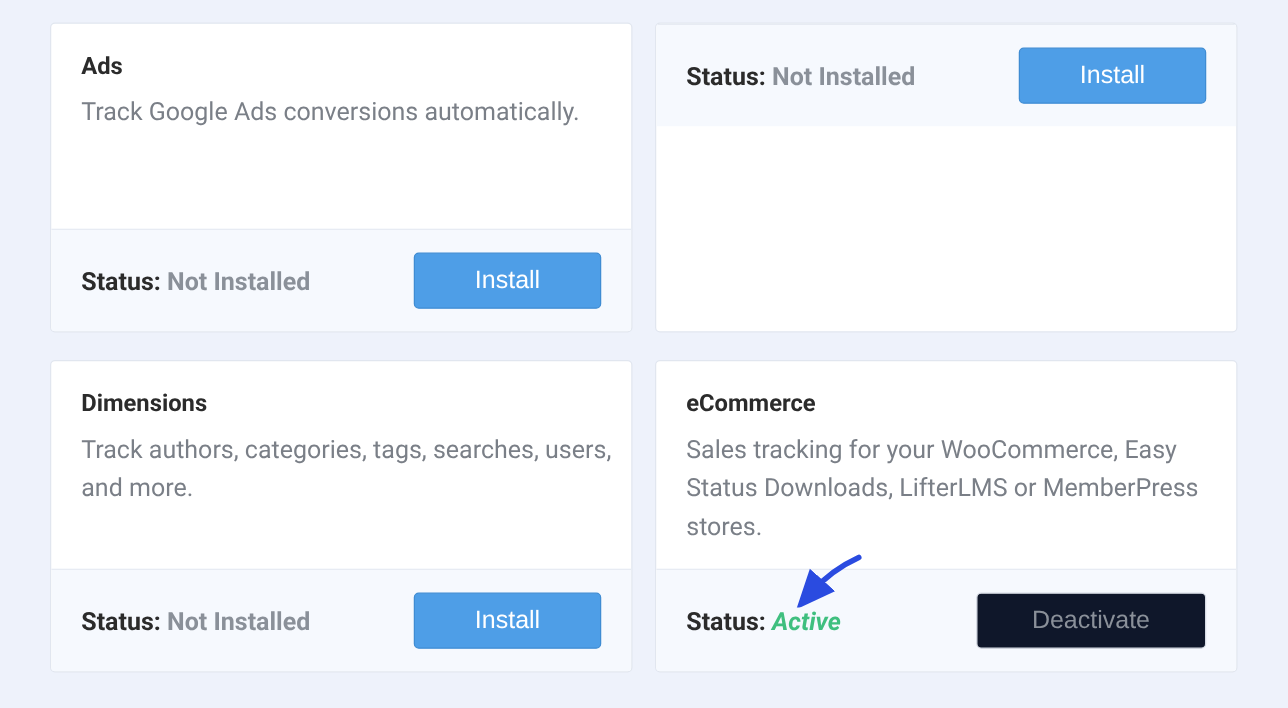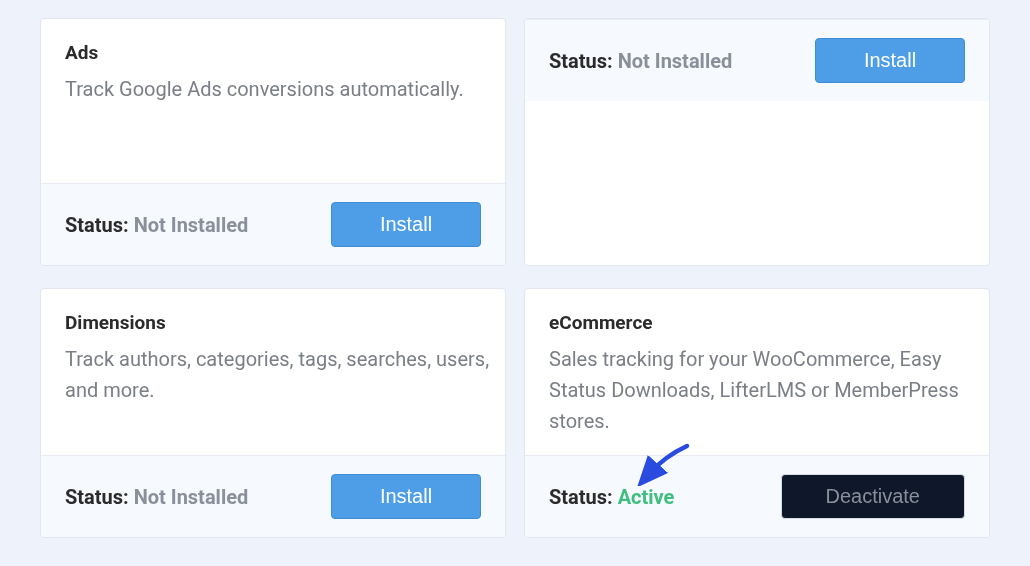--- a/index.html
+++ b/index.html
@@ -58,20 +58,21 @@
     .status-label {
       font-weight: 700;
       color: #2b2b2b;
     }
     .status-value {
       font-weight: 700;
       color: #8a9099;
     }
     .status-value.active {
       color: #3fbf7f;
+      font-style: italic;
     }
     .btn {
       font-size: 20px;
       padding: 10px 44px;
       border-radius: 4px;
       border: 1px solid transparent;
       cursor: pointer;
       min-width: 150px;
       text-align: center;
     }

